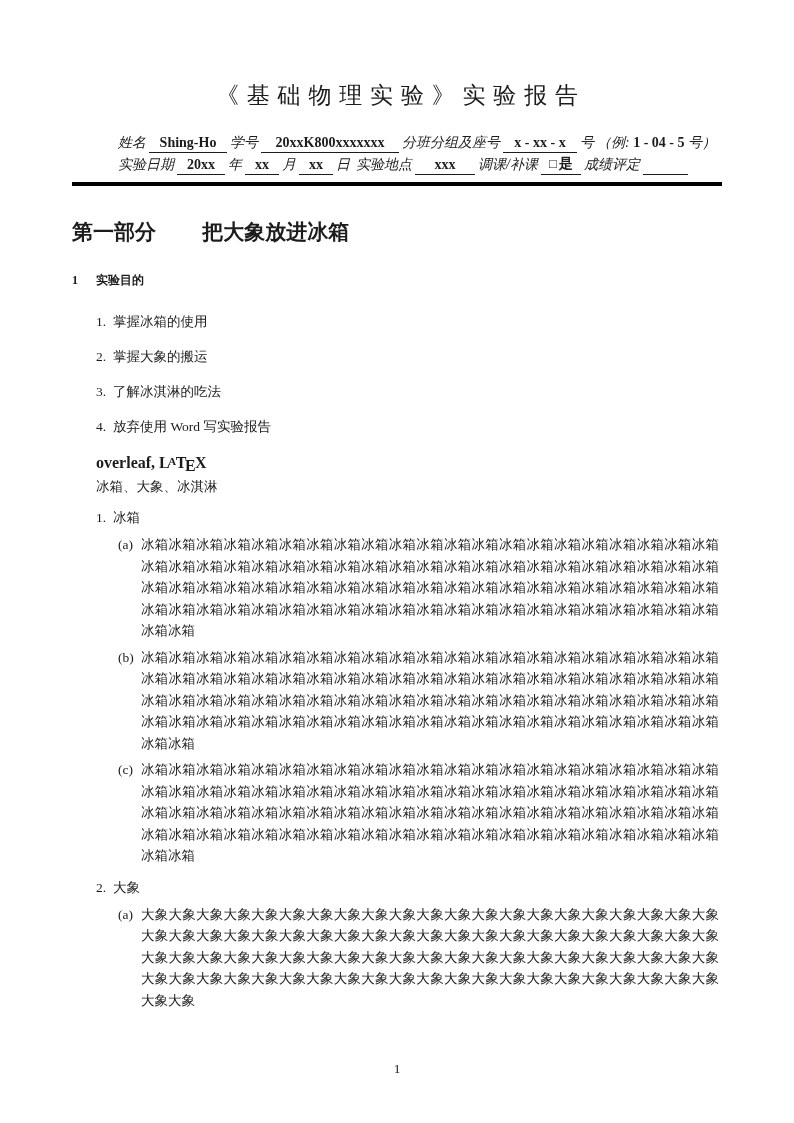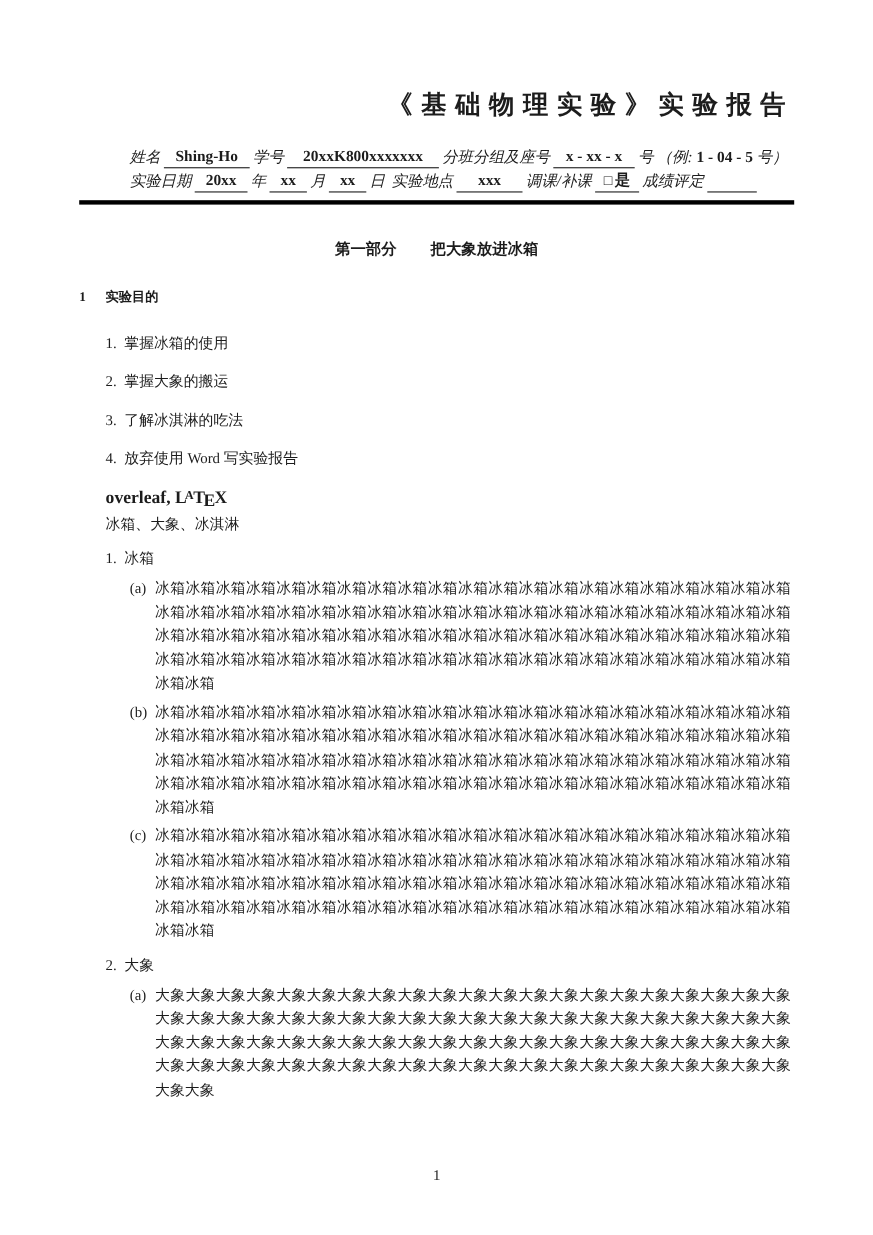--- a/index.html
+++ b/index.html
@@ -11,23 +11,23 @@
     background: #ffffff;
     color: #1c1c1c;
     font-family: "Liberation Serif", serif;
     box-sizing: border-box;
     padding: 74px 72px 0 72px;
     overflow: hidden;
   }
   
   .doc-title {
     margin: 6px 0 20px 0;
-    text-align: right;
+    text-align: center;
     font-size: 23px;
-    font-weight: bold;
+    font-weight: normal;
     letter-spacing: 0.34em;
     text-indent: 0.34em;
     font-family: "Liberation Sans", sans-serif;
     white-space: nowrap;
   }
   
   .form { margin: 0 34px 0 43px; font-size: 14px; }
   .form-line {
     display: flex;
     align-items: flex-end;
@@ -66,22 +66,21 @@
   
   .head-rule {
     margin-top: 7px;
     height: 3.5px;
     background: #000000;
     border: none;
   }
   
   .part-heading {
     margin: 32px 0 26px 0;
-    text-align: center;
-    font-size: 14px;
+    font-size: 21px;
     font-weight: bold;
     font-family: "Liberation Sans", sans-serif;
   }
   .part-heading .part-label { margin-right: 2.2em; }
   
   .section-heading {
     font-size: 12px;
     font-weight: bold;
     font-family: "Liberation Serif", sans-serif;
     margin: 26px 0 22px 0;

